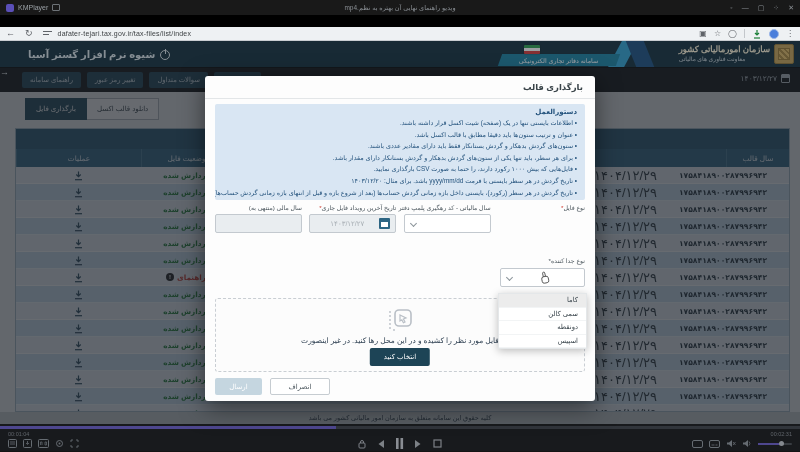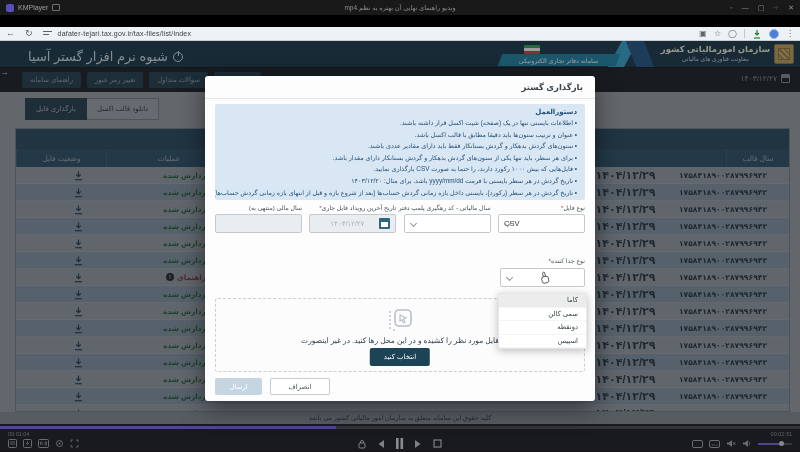--- a/index.html
+++ b/index.html
@@ -33,37 +33,37 @@
   .bb-divider { width:1px; height:9px; background:#c3c7cb; }
   .dl-green { width:10px; height:10px; }
   .avatar { width:10px; height:10px; border-radius:50%; background:#4a7edb; border:1px solid #9db7e8; }
 
   
   .siteheader { position:absolute; left:0; top:41px; width:800px; height:26px; background:#14303d; overflow:hidden; }
   .hdr-emblem { position:absolute; right:6px; top:3px; width:20px; height:20px; background:#b89a55;
     border:1px solid #8f7436; border-radius:2px; }
   .hdr-emblem::after { content:""; position:absolute; inset:3px; border:1px solid #8f7436; background:
     repeating-linear-gradient(45deg,#caa960 0 2px,#9c7e3d 2px 4px); }
-  .hdr-org { position:absolute; right:30px; top:3px; text-align:center; direction:rtl; }
+  .hdr-org { position:absolute; right:30px; top:3px; text-align:left; direction:rtl;font-family:Liberation Serif, serif; }
   .hdr-org .t1 { color:#efe7ce; font-size:8.5px; font-weight:bold; line-height:11px; }
   .hdr-org .t2 { color:#c2ccd2; font-size:6px; line-height:8px; }
   .hdr-chev { position:absolute; left:615px; top:0; width:48px; height:26px; }
   .hdr-chev .c1 { position:absolute; left:0; top:-4px; width:16px; height:34px; background:#2f9cc9; transform:skewX(-28deg); }
   .hdr-chev .c2 { position:absolute; left:16px; top:-4px; width:18px; height:34px; background:#1d4f7c; transform:skewX(22deg); }
   .hdr-band { position:absolute; left:500px; top:13px; width:118px; height:12px; background:#1b7f9e;
     transform:skewX(-20deg); display:flex; align-items:center; justify-content:center; }
   .hdr-band span { transform:skewX(20deg); color:#f2f7fa; font-size:6.3px; direction:rtl; white-space:nowrap; }
   .hdr-flag { position:absolute; left:524px; top:4px; width:16px; height:9px; border-radius:1px; overflow:hidden;
     box-shadow:0 0 2px rgba(0,0,0,.4); }
   .hdr-flag i { display:block; width:100%; height:3px; }
   .hdr-flag i:nth-child(1){ background:#2e9e4f; } .hdr-flag i:nth-child(2){ background:#f4f6f6; } .hdr-flag i:nth-child(3){ background:#cf3a3a; }
   .hdr-user { position:absolute; left:28px; top:8px; direction:rtl; display:flex; align-items:center; gap:5px; }
   .hdr-user .pwr { width:10px; height:10px; border:1px solid #cfd9de; border-radius:50%; position:relative; }
   .hdr-user .pwr::after { content:""; position:absolute; left:4px; top:-2px; width:1px; height:5px; background:#cfd9de; }
-  .hdr-user .uname { color:#cfd9de; font-size:13px; white-space:nowrap; }
+  .hdr-user .uname { color:#cfd9de; font-size:10px; white-space:nowrap;font-weight:bold; }
 
   
   .navbar { position:absolute; left:0; top:67px; width:800px; height:25px; background:#0b0e10; }
   .nav-btns { position:absolute; left:22px; top:5px; display:flex; gap:6px; }
   .nav-btn { background:#1d4456; color:#d6e4ec; border:none; font-size:6.8px; padding:4px 8px;
     border-radius:2px; direction:rtl; white-space:nowrap; font-family:inherit; }
   .nav-date { position:absolute; right:10px; top:7px; display:flex; align-items:center; gap:4px; direction:rtl; }
   .nav-date .d { color:#c3ccd2; font-size:7.5px; }
   .cal-icon { width:9px; height:9px; border:1px solid #c3ccd2; border-radius:1px; position:relative; display:inline-block; }
   .cal-icon::before { content:""; position:absolute; left:0; top:0; width:100%; height:3px; background:#c3ccd2; }
@@ -83,21 +83,21 @@
   .c-ops { width:125px; } .c-status { width:90px; } .c-spacer { flex:1; } .c-year { width:63px; } .c-code { width:132px; }
   .trow { height:17px; display:flex; align-items:center; background:#e3ebf1; border-bottom:1px solid rgba(255,255,255,.65); }
   .trow.alt { background:#c6dbe9; }
   .trow .cell { display:flex; align-items:center; justify-content:center; direction:rtl; height:100%; }
   .dl-btn { background:none; border:none; padding:0; cursor:pointer; line-height:0; }
   .status-txt { font-size:7.3px; font-weight:bold; white-space:nowrap; }
   .status-ok { color:#1e7b34; }
   .status-fail { color:#c3342b; }
   .info-dot { width:8px; height:8px; border-radius:50%; background:#1b1b1b; color:#fff; font-size:6px; font-weight:bold;
     display:inline-flex; align-items:center; justify-content:center; margin-right:3px; }
-  .year-txt { font-size:11px; color:#26323a; font-weight:bold; white-space:nowrap; }
+  .year-txt { font-size:13px; color:#26323a; font-weight:normal; white-space:nowrap; }
   .code-txt { font-size:7.6px; color:#1d2b36; font-weight:bold; white-space:nowrap; letter-spacing:.3px; }
 
   
   .sitefooter { position:absolute; left:0; top:412px; width:800px; height:12px; background:#c7cbce;
     display:flex; align-items:center; justify-content:center; }
   .sitefooter span { font-size:6.5px; color:#23323c; direction:rtl; }
 
   
   .dim { position:absolute; left:0; top:41px; width:800px; height:383px; background:rgba(30,36,42,.42); z-index:4; }
   .watermark { position:absolute; right:12px; top:386px; z-index:5; text-align:left; color:rgba(255,255,255,.55); }
@@ -247,22 +247,22 @@
 
   <div class="content">
     <div class="tabs">
       <button class="tab active">بارگذاری فایل</button>
       <button class="tab inactive">دانلود قالب اکسل</button>
     </div>
 
     <div class="datatable">
       <div class="t-titlebar"></div>
       <div class="t-headrow">
+        <div class="hc c-ops">عملیات</div>
         <div class="hc c-status">وضعیت فایل</div>
-        <div class="hc c-ops">عملیات</div>
         <div class="hc c-spacer"></div>
         <div class="hc c-year">سال قالب</div>
       </div>
       <div id="table-body">
           <div class="trow">
     <div class="cell c-ops">
       <button class="dl-btn">
         <svg width="11" height="11" viewBox="0 0 11 11">
                   <path d="M5.5 1.5v5M3.3 4.5l2.2 2.2 2.2-2.2" stroke="#27455a" stroke-width="1.2" fill="none"></path>
                   <path d="M2 9.7h7" stroke="#27455a" stroke-width="1.2"></path>
@@ -579,43 +579,39 @@
     </div>
   </div>
 
   <div class="sitefooter">
     <span>کلیه حقوق این سامانه متعلق به سازمان امور مالیاتی کشور می باشد</span>
   </div>
 
   <div class="dim"></div>
 
   <div class="modal">
-    <div class="m-title">بارگذاری گستر</div>
+    <div class="m-title">بارگذاری قالب</div>
     <div class="m-titleline"></div>
 
     <div class="m-instr">
       <div class="ititle">دستورالعمل</div>
       <ul id="instr-list">
           <li>اطلاعات بایستی تنها در یک (صفحه) شیت اکسل قرار داشته باشند.</li>
           <li>عنوان و ترتیب ستون‌ها باید دقیقا مطابق با قالب اکسل باشد.</li>
           <li>ستون‌های گردش بدهکار و گردش بستانکار فقط باید دارای مقادیر عددی باشند.</li>
           <li>برای هر سطر، باید تنها یکی از ستون‌های گردش بدهکار و گردش بستانکار دارای مقدار باشد.</li>
           <li>فایل‌هایی که بیش ۱۰۰۰ رکورد دارند، را حتما به صورت CSV بارگذاری نمایید.</li>
           <li>تاریخ گردش در هر سطر بایستی با فرمت yyyy/mm/dd باشد. برای مثال: ۱۴۰۳/۱۲/۲۰</li>
           <li>تاریخ گردش در هر سطر (رکورد)، بایستی داخل بازه زمانی گردش حساب‌ها (بعد از شروع بازه و قبل از انتهای بازه زمانی گردش حساب‌ها) فایل باشد.</li>
         </ul>
     </div>
 
     <div class="m-fields">
       <div class="fld">
         <div class="lbl"><span>نوع فایل</span><span class="req">*</span></div>
-        <div class="fbox">
-          <span class="chev"></span>
-          <span class="fval">CSV</span>
-        </div>
       </div>
       <div class="fld">
         <div class="lbl"><span>سال مالیاتی - کد رهگیری پلمپ دفتر</span></div>
         <div class="fbox">
           <span class="chev"></span>
         </div>
       </div>
       <div class="fld">
         <div class="lbl"><span>تاریخ آخرین رویداد فایل جاری</span><span class="req">*</span></div>
         <div class="fbox disabled">

